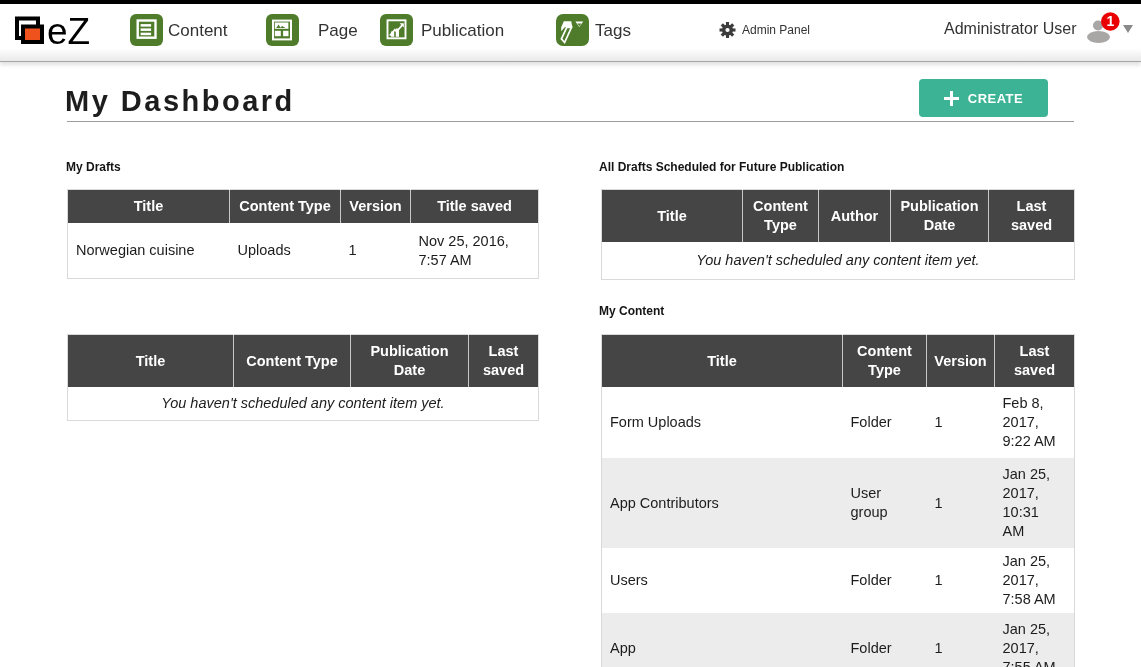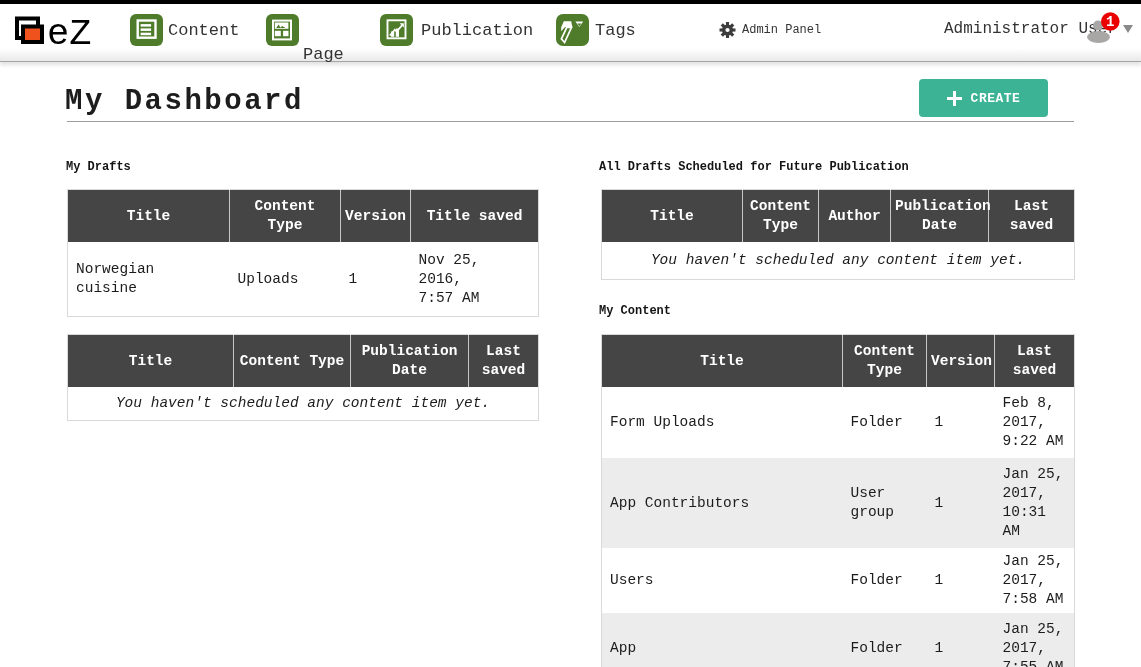--- a/index.html
+++ b/index.html
@@ -1,18 +1,18 @@
 <!DOCTYPE html>
 <html><head>
 <meta charset="utf-8">
 <style>
 * { margin:0; padding:0; box-sizing:border-box; }
 html,body { width:1141px; height:667px; overflow:hidden; background:#fff;
   font-family:"Liberation Sans", sans-serif; }
-#page { position:relative; width:1119px; height:667px;font-family:Liberation Mono, monospace; }
+#page { position:relative; width:1119px; height:667px; }
 .abs { position:absolute; }
 
 
 #topstrip { position:absolute; left:0; top:0; width:1141px; height:4px; background:#000; }
 #navbar { position:absolute; left:0; top:4px; width:1141px; height:58px;
   background:linear-gradient(#fff 0 78%, #e9e9e9 100%);
   border-bottom:1px solid #a6a6a6; box-shadow:0 3px 4px rgba(0,0,0,0.12); }
 .navlabel { position:absolute; font-size:17px; color:#333; }
 .smalllabel { position:absolute; font-size:12px; color:#333; }
 
@@ -61,21 +61,21 @@
 
   <svg class="abs" style="left:266px;top:14px;" width="33" height="32" viewBox="0 0 33 32">
     <rect x="0" y="0" width="33" height="32" rx="6" fill="#4e7c2b"></rect>
     <rect x="7" y="6.6" width="18" height="18.8" fill="none" stroke="#fff" stroke-width="2"></rect>
     <rect x="8.8" y="8.5" width="13.6" height="6.3" fill="#fff"></rect>
     <rect x="8.8" y="16.8" width="6" height="5.4" fill="#fff"></rect>
     <rect x="17.1" y="16.8" width="5.4" height="5.4" fill="#fff"></rect>
     <path d="M10.2 13.9 L12.6 10.6 L14.6 13.9 Z" fill="#4e7c2b"></path>
     <path d="M13.9 13.9 L16.2 12.1 L19.5 13.9 Z" fill="#4e7c2b"></path>
   </svg>
-  <div class="navlabel" style="left:303px;top:21px;margin-top:24px;">Page</div>
+  <div class="navlabel" style="left:318px;top:21px;">Page</div>
 
   <svg class="abs" style="left:380px;top:14px;" width="33" height="32" viewBox="0 0 33 32">
     <rect x="0" y="0" width="33" height="32" rx="6" fill="#4e7c2b"></rect>
     <rect x="7.5" y="6.3" width="18" height="18" fill="none" stroke="#fff" stroke-width="1.9"></rect>
     <path d="M9.8 21.5 L14.8 15.8 L16.6 17.8 L22.6 10.6" fill="none" stroke="#fff" stroke-width="1.7"></path>
     <path d="M19.6 9.3 L23.8 9.3 L23.8 13.5 Z" fill="#fff"></path>
     <rect x="11" y="17.5" width="3.2" height="5.3" fill="#fff"></rect>
     <rect x="15.8" y="14.5" width="3.2" height="8.3" fill="#fff"></rect>
   </svg>
   <div class="navlabel" style="left:421px;top:21px;">Publication</div>

